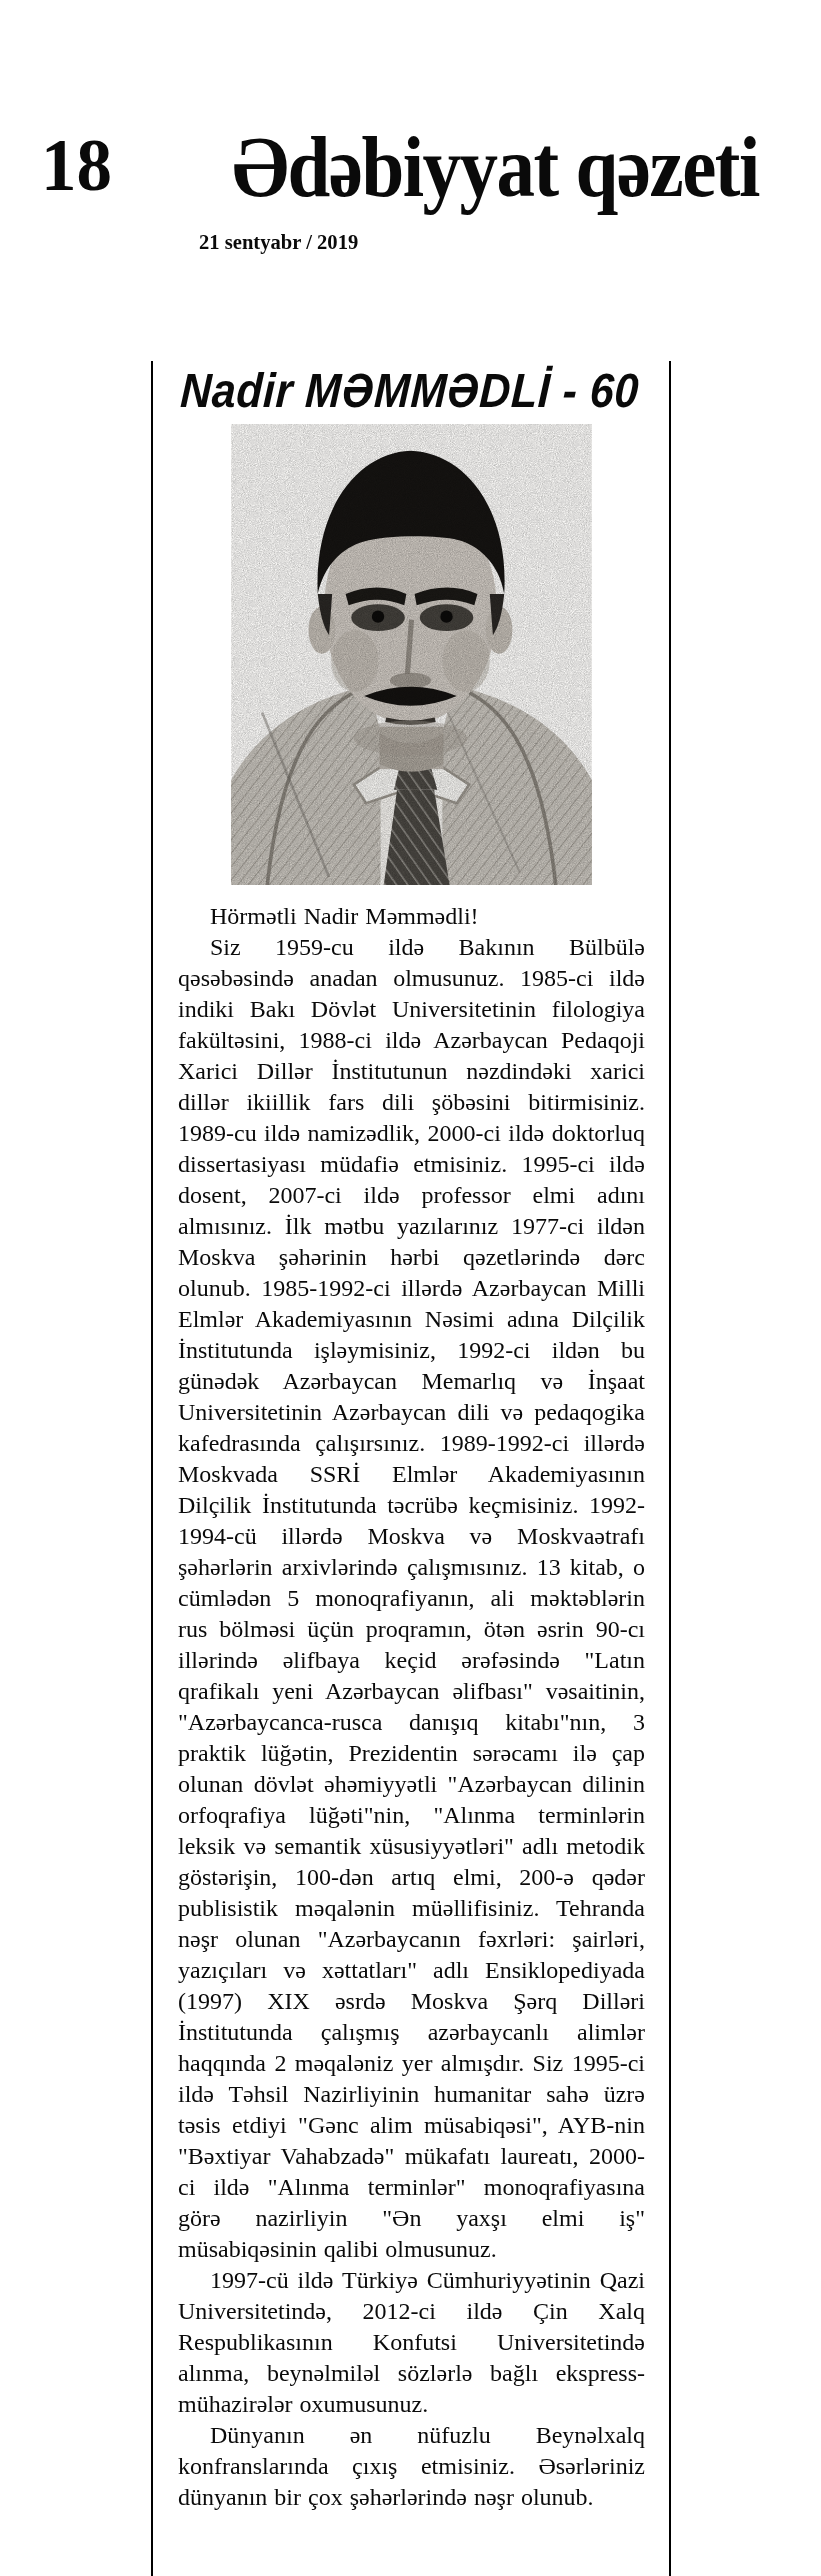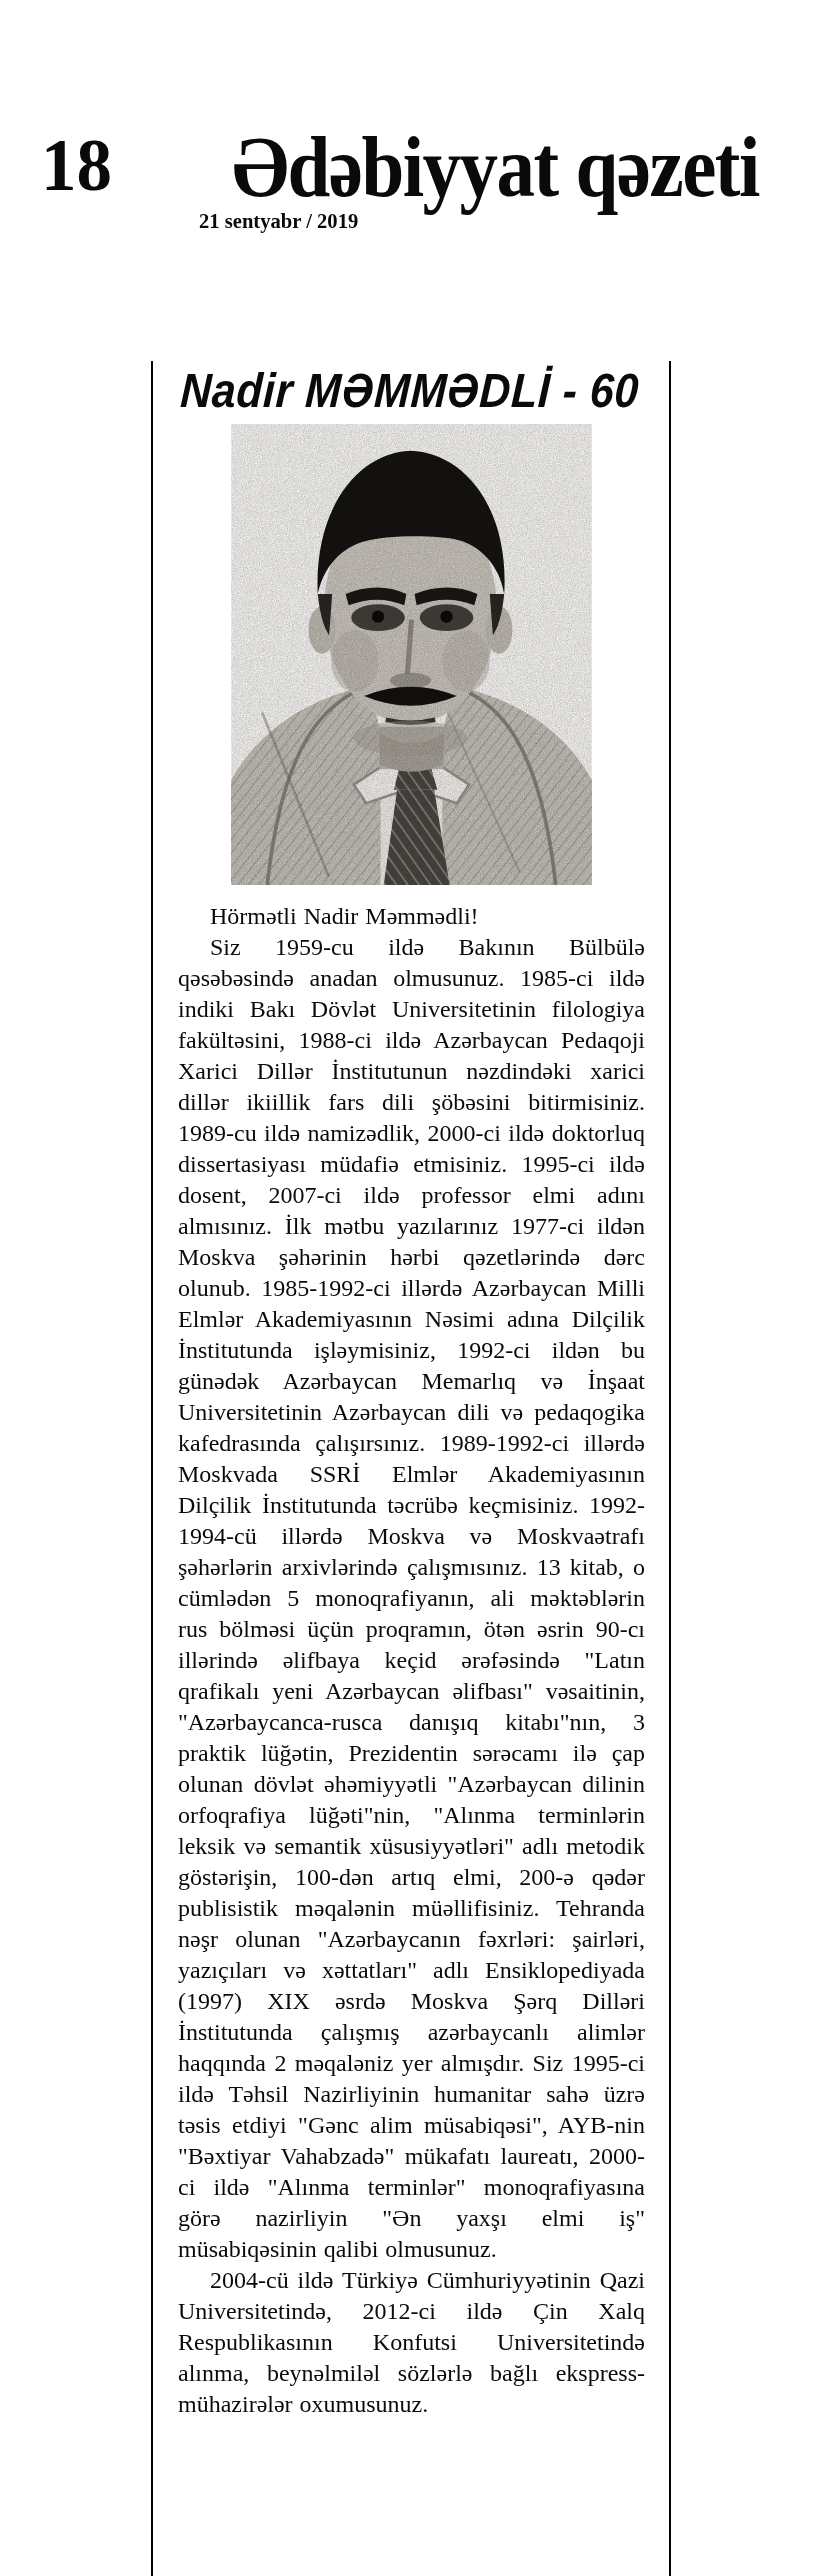--- a/index.html
+++ b/index.html
@@ -20,21 +20,21 @@
   }
   .masthead {
     position: absolute; left: 232px; top: 123px; width: 520px;
     text-align: center;
     font-size: 77px; font-weight: bold; line-height: 1;
     letter-spacing: -1.5px;
     transform: scaleY(1.14); transform-origin: top center;
     white-space: nowrap;
   }
   .issue-date {
-    position: absolute; left: 199px; top: 210px;
+    position: absolute; left: 199px; top: 231px;
     font-size: 20.6px; font-weight: bold;
   }
 
   
   .article-box {
     position: absolute; left: 151px; top: 361px;
     width: 520px; height: 2611px;
     border-left: 2.6px solid #000;
     border-right: 2.6px solid #000;
     box-sizing: border-box;
@@ -146,18 +146,19 @@
 
       <ellipse cx="348" cy="610" rx="110" ry="34" fill="#a29b92" opacity="0.45"></ellipse>
 
       <rect x="0" y="0" width="700" height="895" fill="#000" filter="url(#grain)" opacity="0.34"></rect>
     </svg>
   </div>
 
   <div class="body-text">
     <p>Hörmətli Nadir Məmmədli!</p>
     <p>Siz 1959-cu ildə Bakının Bülbülə qəsəbəsində anadan olmusunuz. 1985-ci ildə indiki Bakı Dövlət Universitetinin filologiya fakültəsini, 1988-ci ildə Azərbaycan Pedaqoji Xarici Dillər İnstitutunun nəzdindəki xarici dillər ikiillik fars dili şöbəsini bitirmisiniz. 1989-cu ildə namizədlik, 2000-ci ildə doktorluq dissertasiyası müdafiə etmisiniz. 1995-ci ildə dosent, 2007-ci ildə professor elmi adını almısınız. İlk mətbu yazılarınız 1977-ci ildən Moskva şəhərinin hərbi qəzetlərində dərc olunub. 1985-1992-ci illərdə Azərbaycan Milli Elmlər Akademiyasının Nəsimi adına Dilçilik İnstitutunda işləymisiniz, 1992-ci ildən bu günədək Azərbaycan Memarlıq və İnşaat Universitetinin Azərbaycan dili və pedaqogika kafedrasında çalışırsınız. 1989-1992-ci illərdə Moskvada SSRİ Elmlər Akademiyasının Dilçilik İnstitutunda təcrübə keçmisiniz. 1992-1994-cü illərdə Moskva və Moskvaətrafı şəhərlərin arxivlərində çalışmısınız. 13 kitab, o cümlədən 5 monoqrafiyanın, ali məktəblərin rus bölməsi üçün proqramın, ötən əsrin 90-cı illərində əlifbaya keçid ərəfəsində "Latın qrafikalı yeni Azərbaycan əlifbası" vəsaitinin, "Azərbaycanca-rusca danışıq kitabı"nın, 3 praktik lüğətin, Prezidentin sərəcamı ilə çap olunan dövlət əhəmiyyətli "Azərbaycan dilinin orfoqrafiya lüğəti"nin, "Alınma terminlərin leksik və semantik xüsusiyyətləri" adlı metodik göstərişin, 100-dən artıq elmi, 200-ə qədər publisistik məqalənin müəllifisiniz. Tehranda nəşr olunan "Azərbaycanın fəxrləri: şairləri, yazıçıları və xəttatları" adlı Ensiklopediyada (1997) XIX əsrdə Moskva Şərq Dilləri İnstitutunda çalışmış azərbaycanlı alimlər haqqında 2 məqaləniz yer almışdır. Siz 1995-ci ildə Təhsil Nazirliyinin humanitar sahə üzrə təsis etdiyi "Gənc alim müsabiqəsi", AYB-nin "Bəxtiyar Vahabzadə" mükafatı laureatı, 2000-ci ildə "Alınma terminlər" monoqrafiyasına görə nazirliyin "Ən yaxşı elmi iş" müsabiqəsinin qalibi olmusunuz.</p>
-    <p>2004-cü ildə Türkiyə Cümhuriyyətinin Qazi Universitetində, 2012-ci ildə Çin Xalq Respublikasının Konfutsi Universitetində alınma, beynəlmiləl sözlərlə bağlı ekspress-mühazirələr oxumusunuz.</p>
+    <p>1997-cü ildə Türkiyə Cümhuriyyətinin Qazi Universitetində, 2012-ci ildə Çin Xalq Respublikasının Konfutsi Universitetində alınma, beynəlmiləl sözlərlə bağlı ekspress-mühazirələr oxumusunuz.</p>
+    <p>Dünyanın ən nüfuzlu Beynəlxalq konfranslarında çıxış etmisiniz. Əsərləriniz dünyanın bir çox şəhərlərində nəşr olunub.</p>
 
   </div>
 
 </div>
 
 
 </body></html>

